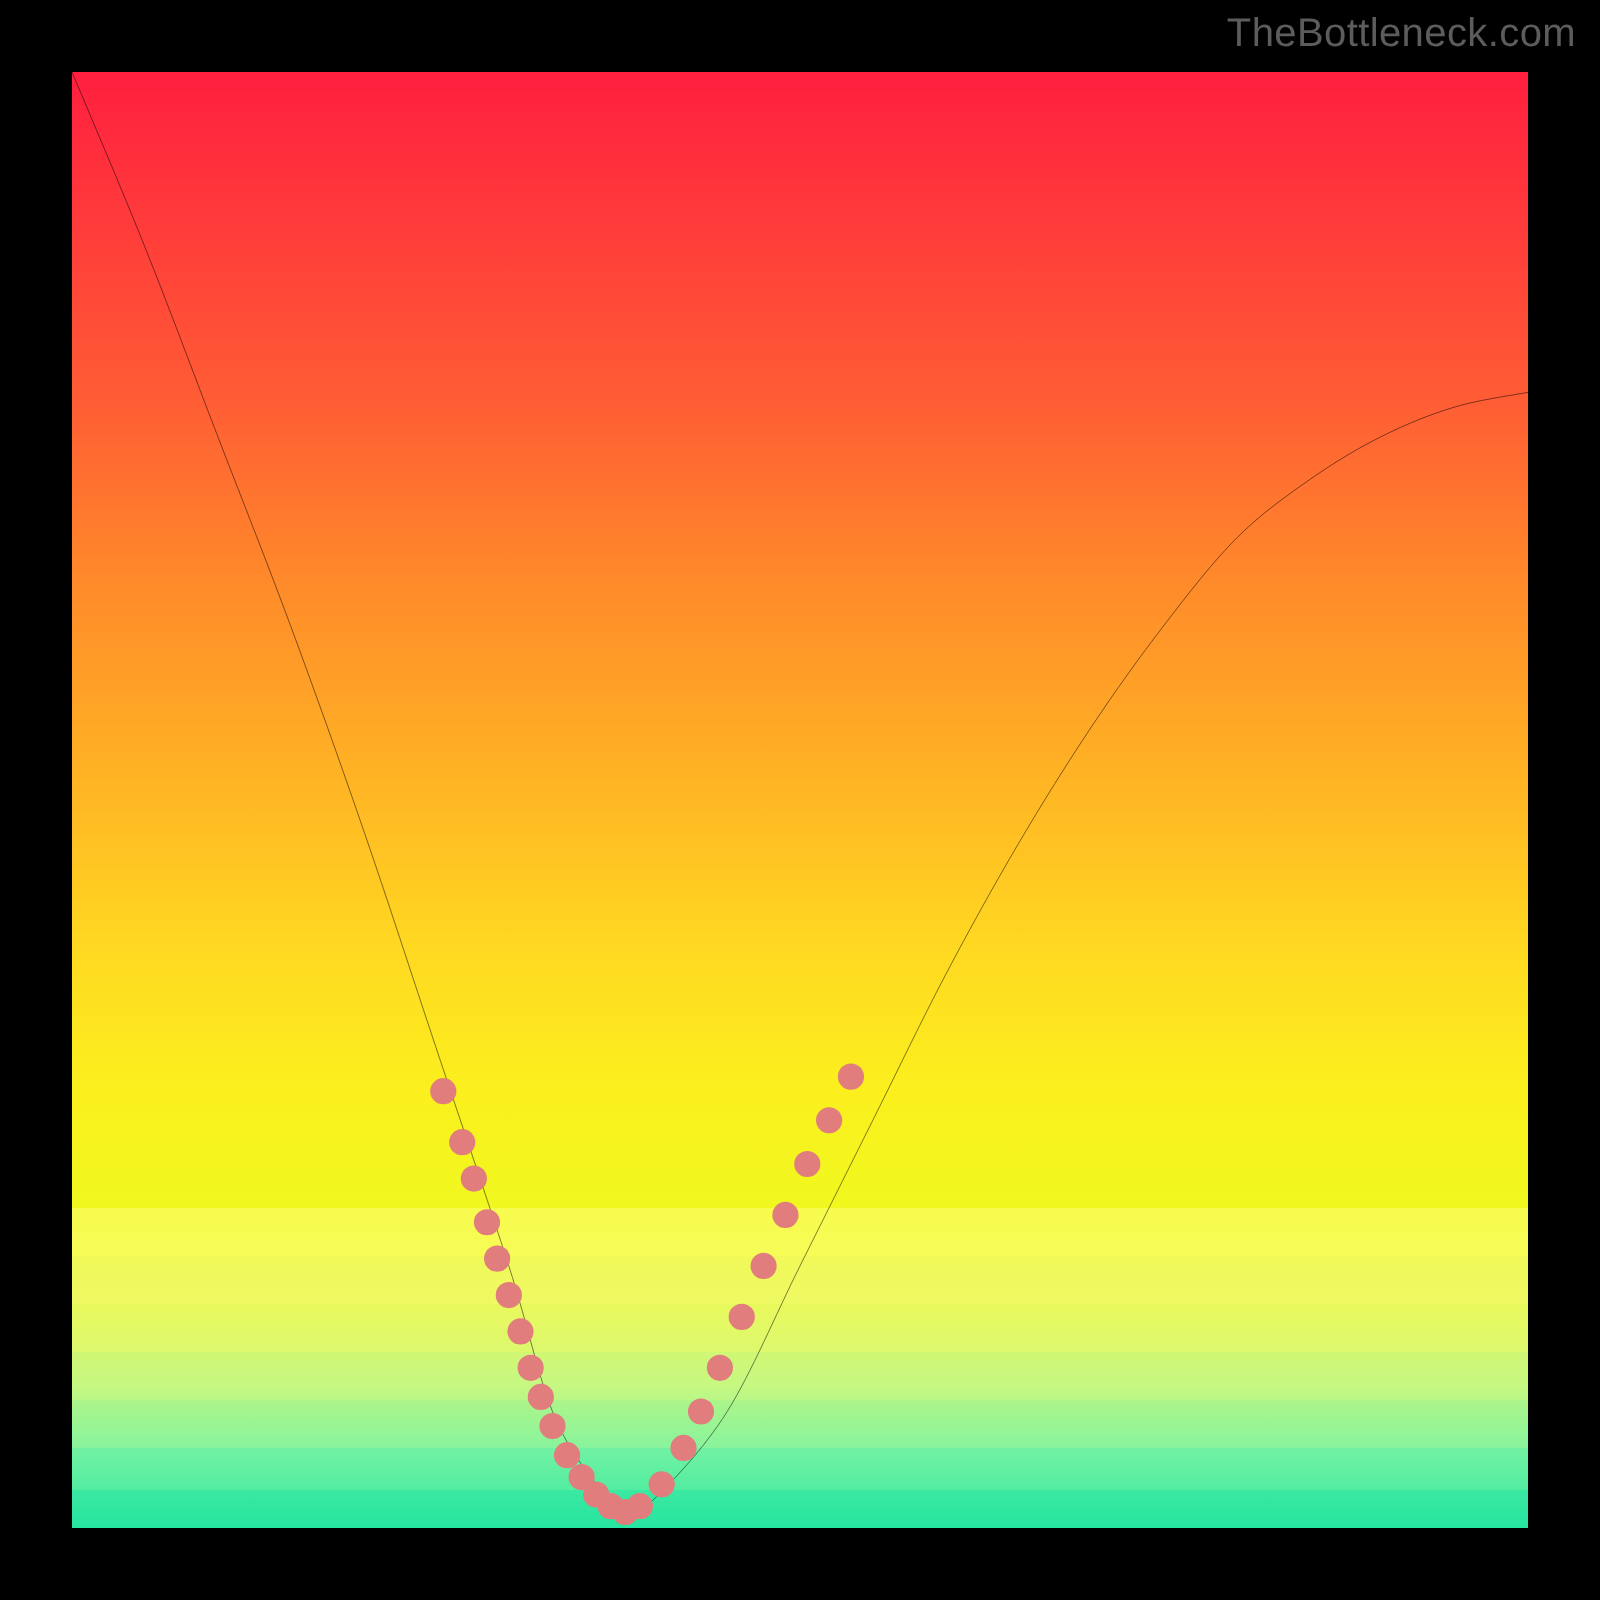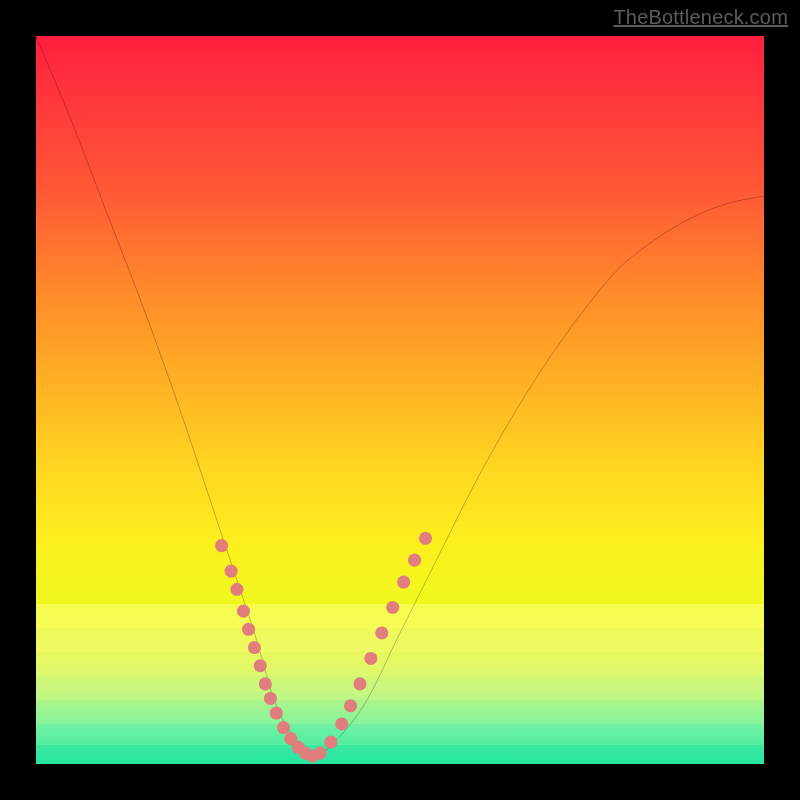--- a/index.html
+++ b/index.html
@@ -76,21 +76,20 @@
   }
   .watermark {
     position: absolute;
     top: 6px;
     right: 12px;
     color: #5c5c5c;
     font-size: 20px;
     letter-spacing: 0.2px;
     font-weight: 500;
     user-select: none;
-    text-decoration: underline;
   }
 </style>
 </head>
 <body>
 
 <div class="outer">
   <div class="watermark">TheBottleneck.com</div>
   <div class="plot-area">
     <div class="horiz-bands"></div>
     <svg class="curve" viewBox="0 0 100 100" preserveAspectRatio="none">

